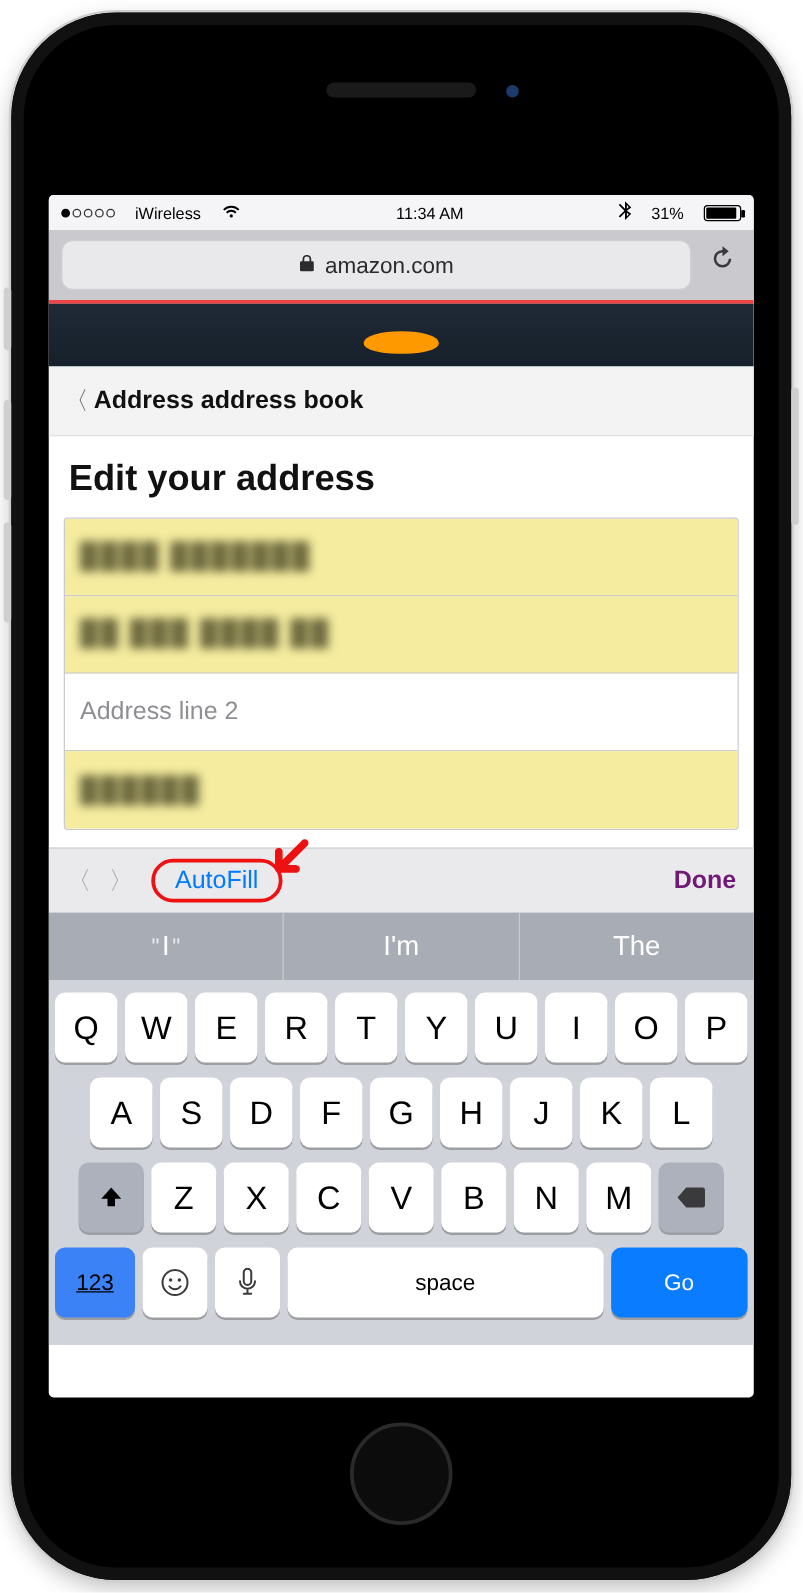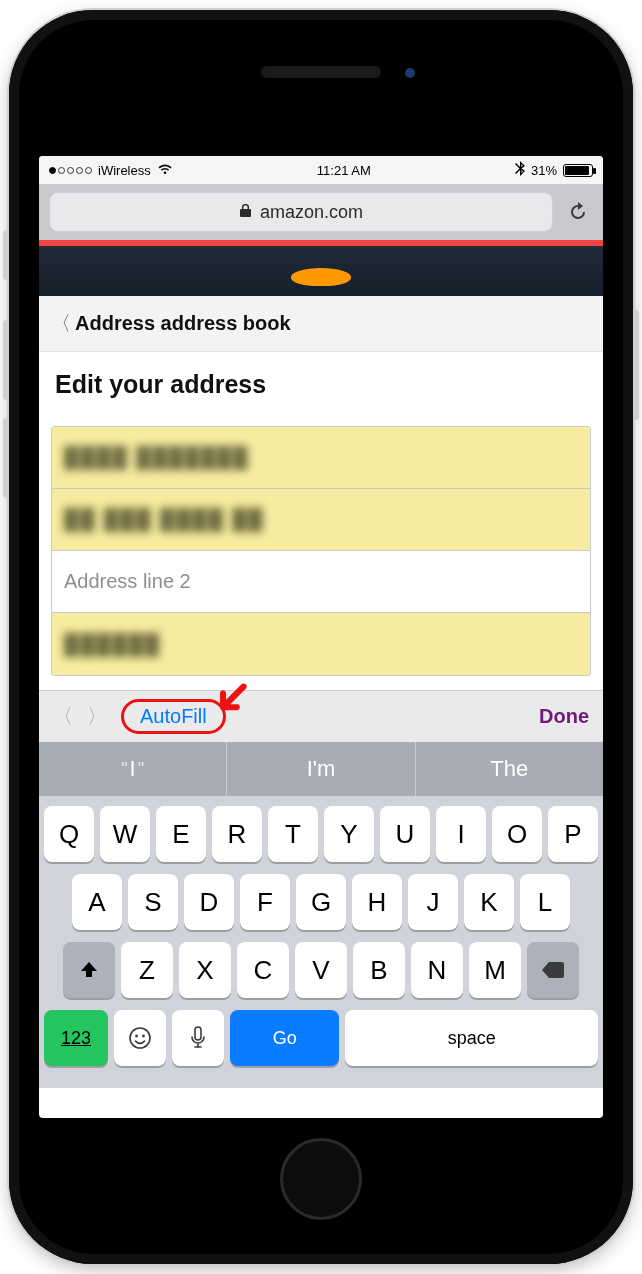--- a/index.html
+++ b/index.html
@@ -20,47 +20,47 @@
     .speaker{ position:absolute; top:56px; left:50%; transform:translateX(-50%); width:120px; height:12px; background:#1a1a1a; border-radius:8px; }
     .camdot{ position:absolute; top:58px; left:50%; margin-left:84px; width:10px; height:10px; border-radius:50%; background:#1e3a6b; }
 
     .screen{
       position:absolute; left:30px; right:30px; top:146px; bottom:146px;
       background:#fff; border-radius:4px; overflow:hidden;
     }
 
     
     .statusbar{ height:28px; background:#f5f5f7; display:flex; align-items:center; justify-content:space-between; padding:0 10px; font-size:13px; color:#000; }
-    .sb-left, .sb-right{ display:flex; align-items:center; gap:6px; }
+    .sb-left, .sb-right{ display:flex; align-items:center; gap:16px; }
     .sigdots{ display:flex; gap:2px; align-items:center; }
     .sigdots span{ width:7px; height:7px; border:1px solid #333; border-radius:50%; display:inline-block; }
     .sigdots span.on{ background:#000; border-color:#000; }
     .sb-center{ font-weight:500; }
     .batt{ display:inline-block; width:30px; height:13px; border:1.5px solid #000; border-radius:3px; position:relative; }
     .batt:after{ content:""; position:absolute; right:-4px; top:3px; width:3px; height:6px; background:#000; border-radius:1px;}
     .batt i{ position:absolute; left:1px; top:1px; bottom:1px; width:84%; background:#000; border-radius:1px;}
 
     
-    .navbar{ background:#c9c9ce; padding:8px 10px; display:flex; align-items:center; gap:10px; border-bottom:6px solid #ef4444;}
+    .navbar{ background:#c9c9ce; padding:8px 10px; display:flex; gap:10px; border-bottom:3px solid #ef4444;}
     .urlpill{ flex:1; height:40px; background:#e9e9eb; border-radius:9px; display:flex; align-items:center; justify-content:center; gap:8px; font-size:18px; color:#2b2b2d; border:1px solid #d0d0d4;}
     .reload{ width:30px; height:30px; display:flex; align-items:center; justify-content:center; color:#333; }
 
     
     .pagebanner{ height:50px; background: linear-gradient(#1f2a36,#15202b); position:relative; }
     .pagebanner:before{ content:""; position:absolute; left:50%; top:22px; width:60px; height:18px; background:#ff9900; border-radius:50% 50% 45% 45%; transform:translateX(-50%); filter:blur(0.2px);}
 
     
     .breadcrumb{ background:#f3f3f3; padding:14px 12px; font-size:20px; font-weight:700; color:#111; display:flex; align-items:center; gap:4px; border-bottom:1px solid #e2e2e2;}
     .bc-chevron{ color:#6e6e73; font-weight:400; }
 
     
-    .pageheading{ padding:18px 16px 12px; font-size:25px; font-weight:800; color:#111; }
-
-    
-    .form{ margin:15px 12px 0; border:1px solid #c9c9ce; border-radius:3px; overflow:hidden; }
+    .pageheading{ padding:18px 16px 12px; font-size:29px; font-weight:800; color:#111; }
+
+    
+    .form{ margin:2px 12px 0; border:1px solid #c9c9ce; border-radius:3px; overflow:hidden; }
     .fld{ height:62px; border-bottom:1px solid #c9c9ce; padding:0 12px; display:flex; align-items:center; font-size:20px; }
     .fld:last-child{ border-bottom:none; }
     .fld.yellow{ background:#f5ec9f; }
     .fld.placeholder{ color:#8e8e93; background:#fff; }
     .blurred{ filter: blur(4px); letter-spacing:2px; font-weight:600; color:#6e6a3f; }
 
     
     .kbtoolbar{ height:52px; background:#eaeaec; border-top:1px solid #cfcfd2; display:flex; align-items:center; justify-content:space-between; padding:0 14px; font-size:20px; }
     .kbtoolbar .left{ display:flex; align-items:center; gap:14px; position:relative;}
     .kbtoolbar .chev{ color:#a9a9ad; }
@@ -80,21 +80,21 @@
     .key{ background:#fff; border-radius:8px; height:56px; flex:1; display:flex; align-items:center; justify-content:center; font-size:26px; color:#000; box-shadow:0 2px 0 rgba(0,0,0,.25); }
     .krow.r1 .key{ max-width:52px; }
     .krow.r2 { padding:0 28px; } .krow.r2 .key{ max-width:52px; }
     .krow.r3 { } 
     .krow.r3 .key{ max-width:52px; }
     .key.fn{ background:#acb1bb; color:#000; }
     .key.shift{ max-width:64px; }
     .key.back{ max-width:64px; }
     .krow.r4{ gap:6px; }
     .krow.r4 .key{ font-size:18px; }
-    .key.k123{ max-width:64px; background:#22c55e;text-decoration:underline;}
+    .key.k123{ max-width:64px; background:#3b82f6;text-decoration:underline;}
     .key.emoji{ max-width:52px; background:#fff;}
     .key.mic{ max-width:52px; background:#fff;}
     .key.space{ flex:3; background:#fff;}
     .key.go{ background:#0a7cff; color:#fff; flex:1.3; font-size:22px;}
 
     .homebtn{ position:absolute; bottom:44px; left:50%; transform:translateX(-50%); width:82px; height:82px; border-radius:50%; border:3px solid #2a2a2a; background:#0c0c0c; }
   </style>
 </head>
 <body>
 
@@ -117,21 +117,21 @@
             <span></span>
             <span></span>
         </span>
         <span>iWireless</span>
         <span>
           <svg width="16" height="12" viewBox="0 0 16 12">
               <path d="M8 11a1.3 1.3 0 100-2.6A1.3 1.3 0 008 11zm-3.1-3.3a4.4 4.4 0 016.2 0l1.1-1.1a6 6 0 00-8.4 0zM2.6 5.4a7.7 7.7 0 0110.8 0l1.1-1.1a9.2 9.2 0 00-13 0z" fill="#000"></path>
             </svg>
         </span>
       </div>
-      <div class="sb-center">11:21 AM</div>
+      <div class="sb-center">11:34 AM</div>
       <div class="sb-right">
         <span>
           <svg width="10" height="15" viewBox="0 0 10 15">
               <path d="M5 0v6L1 2 0 3l4.5 4.5L0 12l1 1 4-4v6l5-5-3.5-2.5L10 5 5 0zm1.5 3L8 4.5 6.5 6V3zm0 9V9L8 10.5 6.5 12z" fill="#000"></path>
             </svg>
         </span>
         <span>31%</span>
         <span class="batt">
             <i></i>
           </span>
@@ -256,21 +256,21 @@
               <circle cx="16.5" cy="11" r="1.4" fill="#3a3a3c"></circle>
               <path d="M8.5 16c1.2 1.6 2.8 2.4 4.5 2.4s3.3-.8 4.5-2.4" fill="none" stroke="#3a3a3c" stroke-width="1.6" stroke-linecap="round"></path>
             </svg>
         </div>
         <div class="key mic">
           <svg width="16" height="24" viewBox="0 0 16 24">
               <rect x="5" y="1" width="6" height="13" rx="3" fill="none" stroke="#3a3a3c" stroke-width="1.6"></rect>
               <path d="M2 11a6 6 0 0012 0M8 17v4M5 21h6" fill="none" stroke="#3a3a3c" stroke-width="1.6" stroke-linecap="round"></path>
             </svg>
         </div>
+        <div class="key space">space</div>
         <div class="key go">Go</div>
-        <div class="key space">space</div>
       </div>
     </div>
 
   </div>
 
   <div class="homebtn"></div>
 </div>
 
 </body></html>

